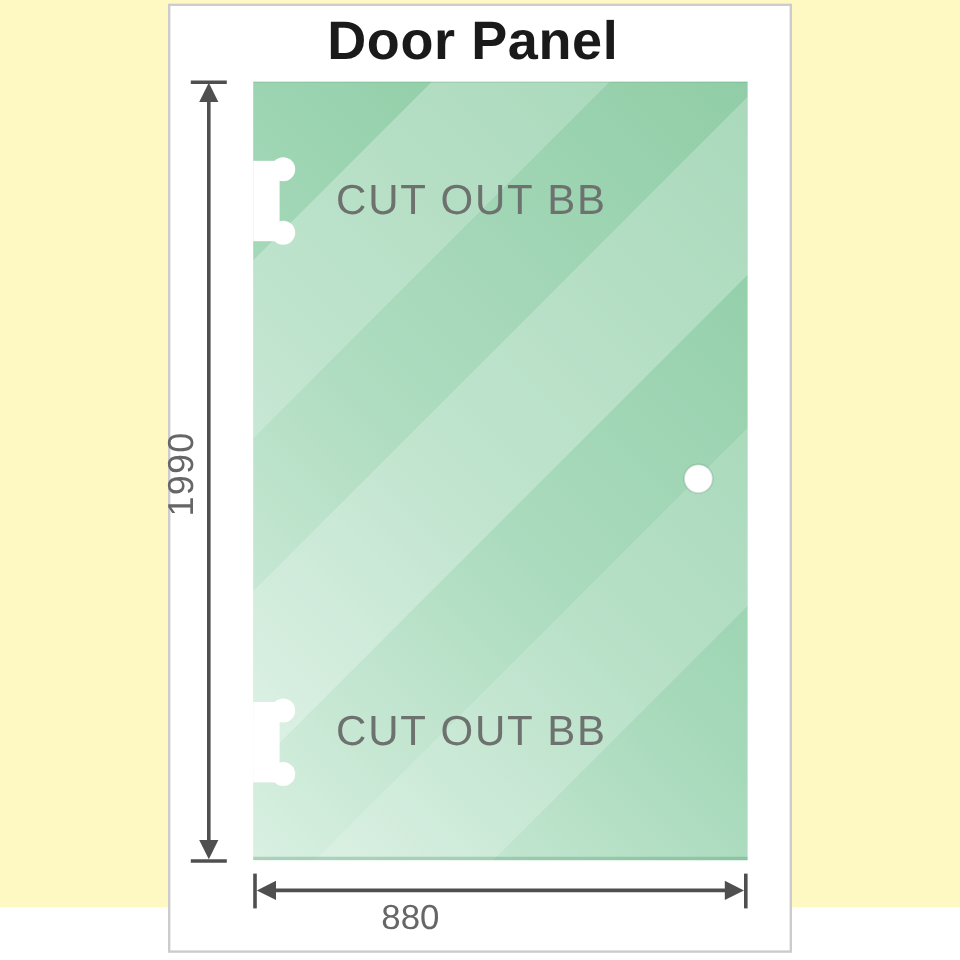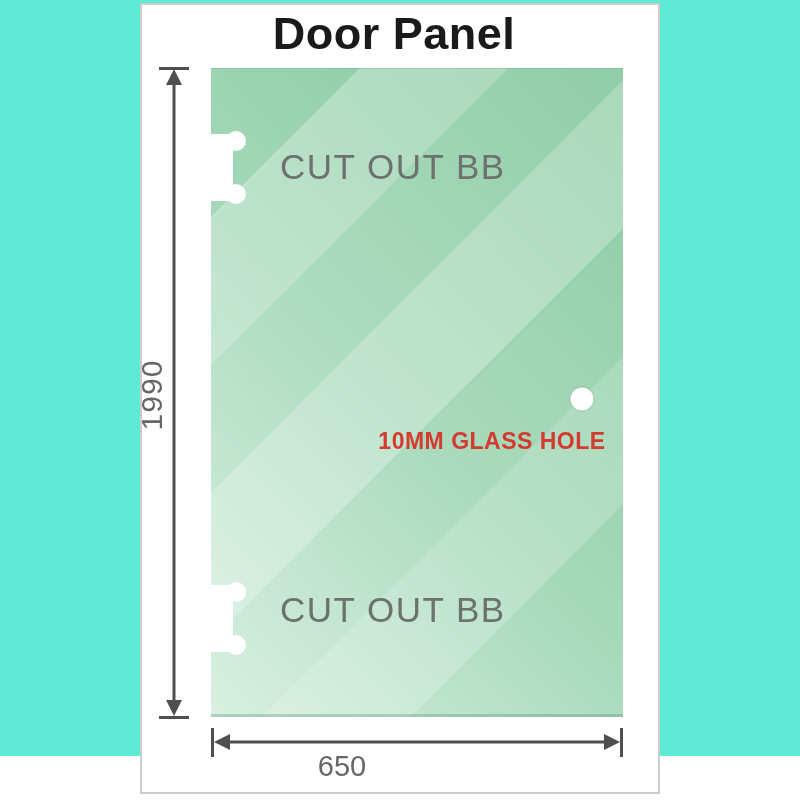--- a/index.html
+++ b/index.html
@@ -1,18 +1,18 @@
 <!DOCTYPE html>
 <html style="--panel-green-dark: #84c89d; --panel-green-mid: #a6d9ba; --panel-green-light: #d7efe0; --dim-line: #4f4f4f; --dim-label-gray: #666666; --cutout-label-gray: #6d726e; --hole-label-red: #d43a2f; --title-black: #1a1a1a; --page-border-gray: #cccccc; --cutout-white: #ffffff;"><head>
 <meta charset="utf-8">
 <style>
   html,body{margin:0;padding:0;background:#ffffff;}
   body{width:800px;height:800px;overflow:hidden;font-family:"Liberation Sans",sans-serif;}
 
-  .stage{position:relative;width:800px;height:756px;background:#5eead4;}
+  .stage{position:relative;width:800px;height:756px;background:#fef9c3;}
 
   .page-frame{
     position:absolute;left:140px;top:3px;width:520px;height:791px;
     border:2px solid var(--page-border-gray,#cccccc);
     box-sizing:border-box;background:#ffffff;
   }
 
   .title{
     position:absolute;left:394px;top:11px;transform:translateX(-50%);
     margin:0;font-size:45px;line-height:46px;font-weight:700;
@@ -107,18 +107,17 @@
     <g class="cutout">
       <rect x="211" y="585" width="22" height="67"></rect>
       <circle cx="236" cy="592" r="10"></circle>
       <circle cx="236" cy="645" r="10"></circle>
     </g>
 
     <circle class="hole" cx="582" cy="399" r="12"></circle>
   </svg>
 
   <div class="label height-label">1990</div>
-  <div class="label width-label">650</div>
+  <div class="label width-label">880</div>
   <div class="label cutout-label top">CUT OUT BB</div>
   <div class="label cutout-label bottom">CUT OUT BB</div>
-  <div class="label hole-label">10MM GLASS HOLE</div>
 
 </div>
 
 </body></html>

